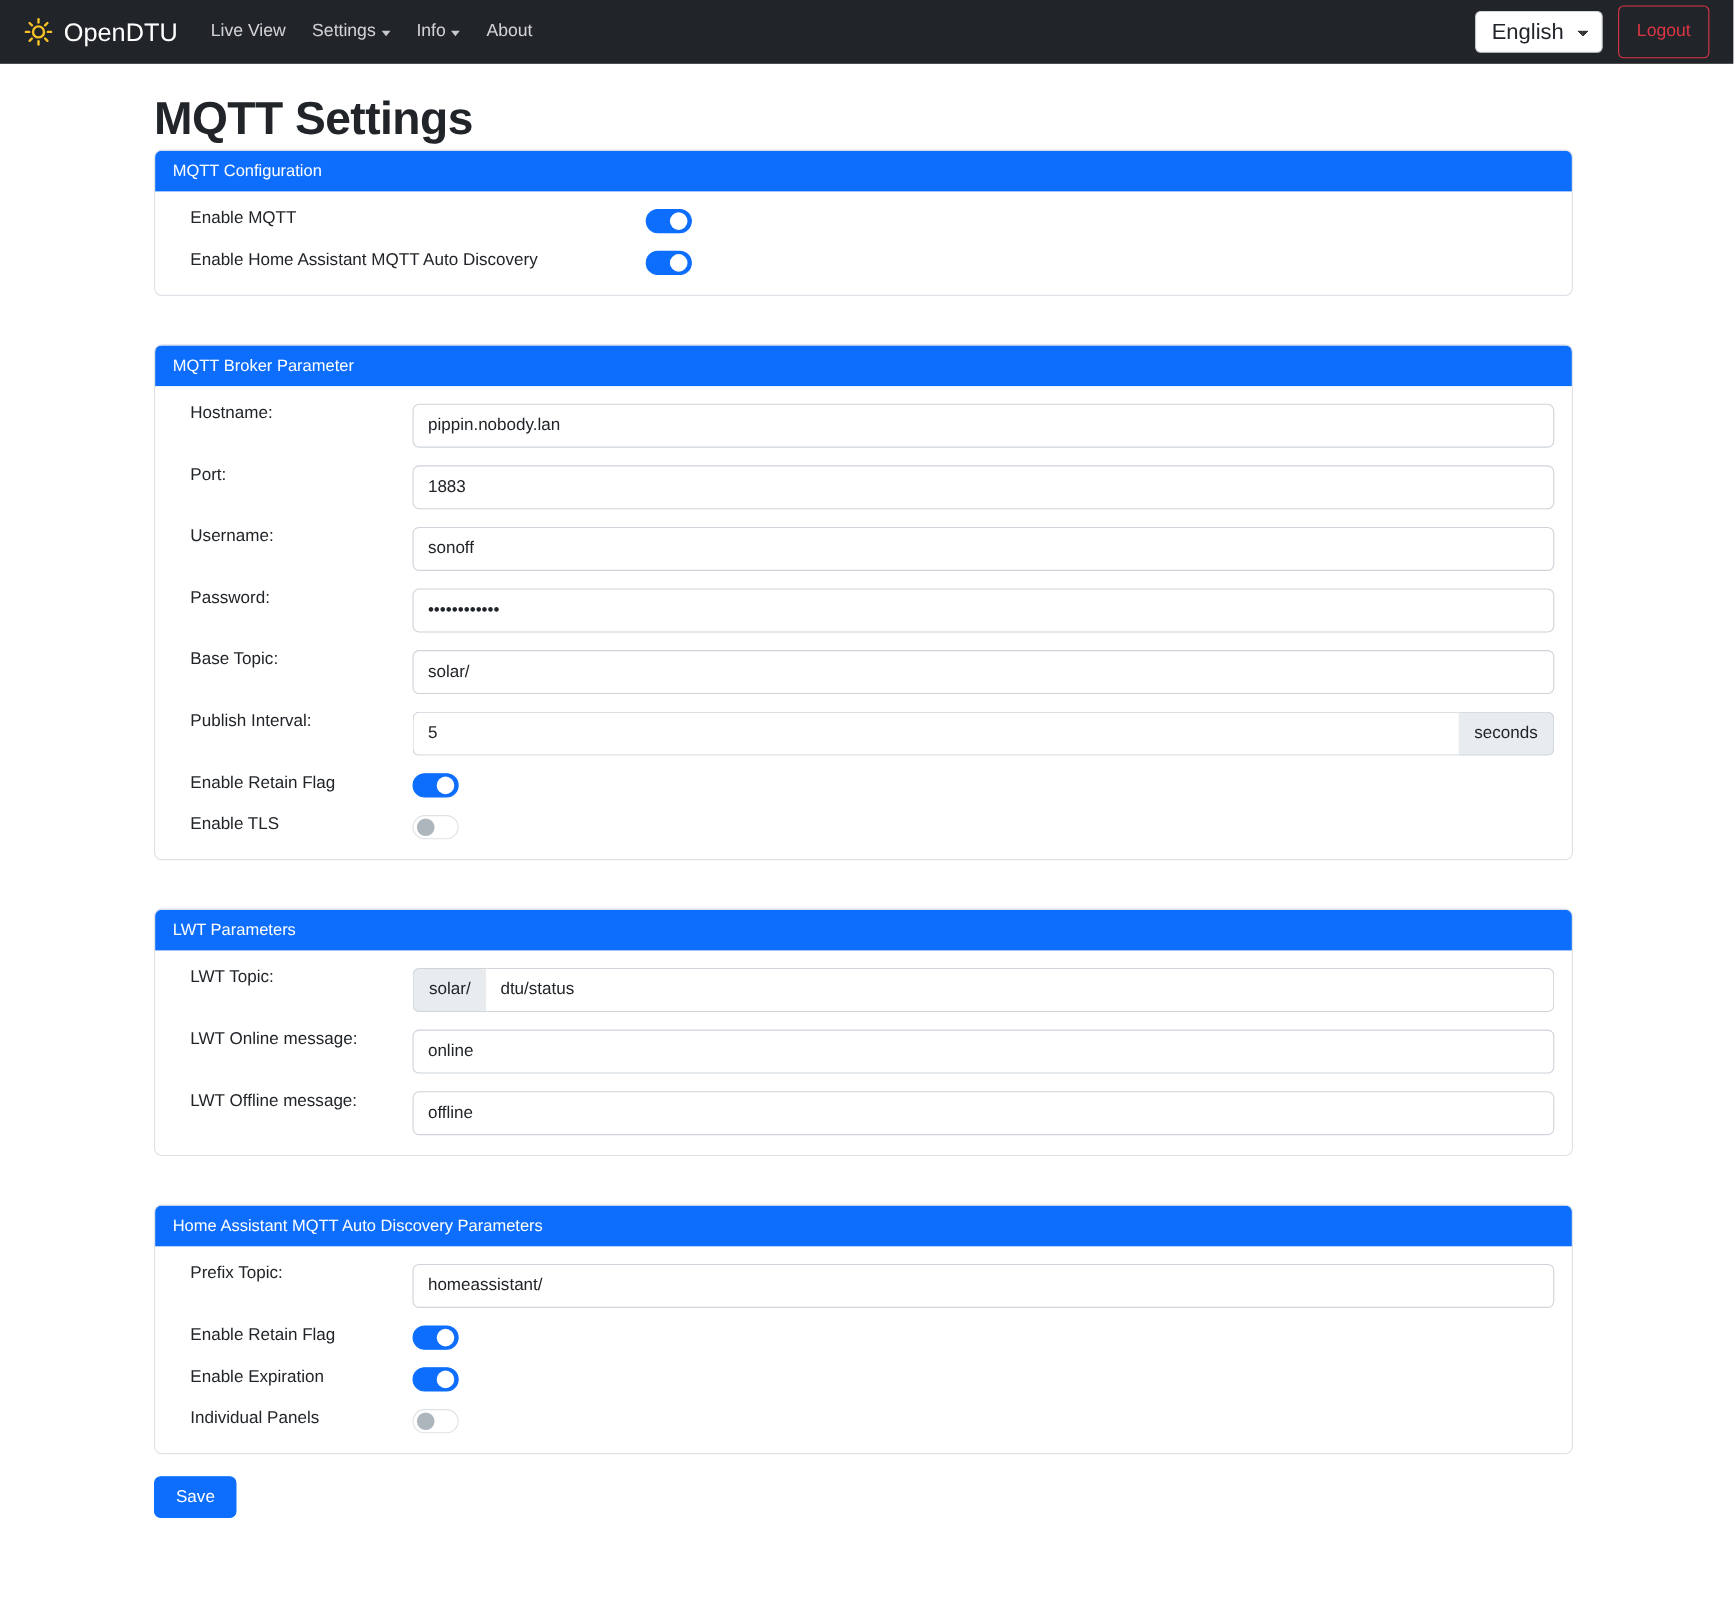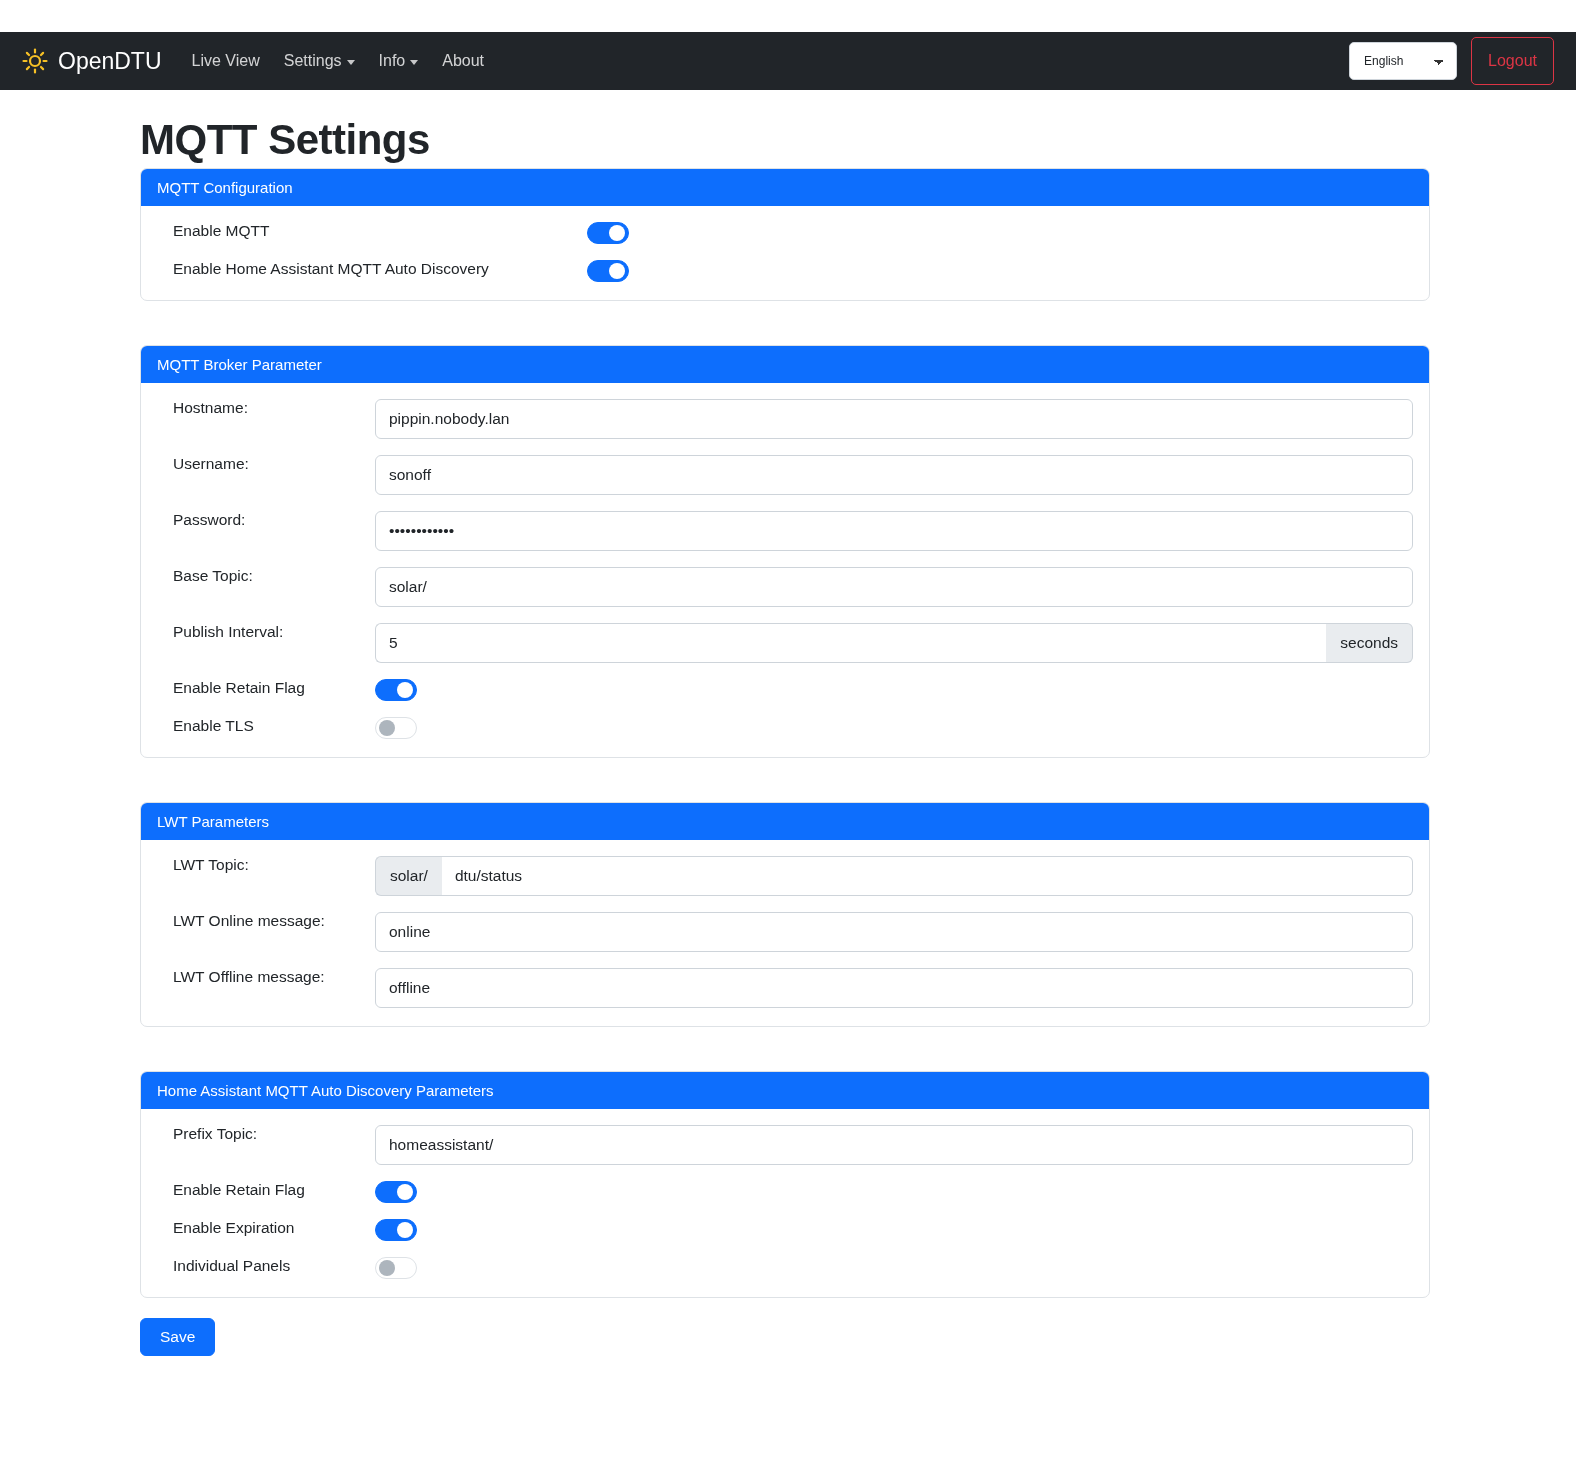--- a/index.html
+++ b/index.html
@@ -13,21 +13,20 @@
   body { min-height: 1460px; }
 
   
   .navbar {
     height: 58px;
     background: #212529;
     display: flex;
     align-items: center;
     padding: 0 22px;
     color: #ffffff;
-    margin-top: 32px;
   }
   .brand {
     display: flex;
     align-items: center;
     gap: 10px;
     font-size: 23px;
     font-weight: 400;
     color: #ffffff;
     margin-right: 18px;
     text-decoration: none;
@@ -56,21 +55,21 @@
     margin-left: auto;
     display: flex;
     align-items: center;
     gap: 14px;
   }
   .lang-select {
     background: #ffffff;
     color: #212529;
     border: 1px solid #ced4da;
     border-radius: 5px;
-    font-size: 12px;
+    font-size: 20px;
     padding: 7px 34px 7px 14px;
     font-family: "Liberation Sans", sans-serif;
     appearance: none;
     background-image: linear-gradient(45deg, transparent 50%, #333 50%), linear-gradient(135deg, #333 50%, transparent 50%);
     background-position: calc(100% - 17px) 17px, calc(100% - 12px) 17px;
     background-size: 5px 5px, 5px 5px;
     background-repeat: no-repeat;
     height: 38px;
     min-width: 108px;
   }
@@ -273,20 +272,26 @@
     <div class="card-header">MQTT Broker Parameter</div>
     <div class="card-body">
 
       <div class="row">
         <div class="row-label">Hostname:</div>
         <div class="control">
           <input class="input" type="text" value="pippin.nobody.lan" style="">
         </div>
       </div>
 
+      <div class="row">
+        <div class="row-label">Port:</div>
+        <div class="control">
+          <input class="input" type="text" value="1883" style="">
+        </div>
+      </div>
 
       <div class="row">
         <div class="row-label">Username:</div>
         <div class="control">
           <input class="input" type="text" value="sonoff" style="">
         </div>
       </div>
 
       <div class="row">
         <div class="row-label">Password:</div>

